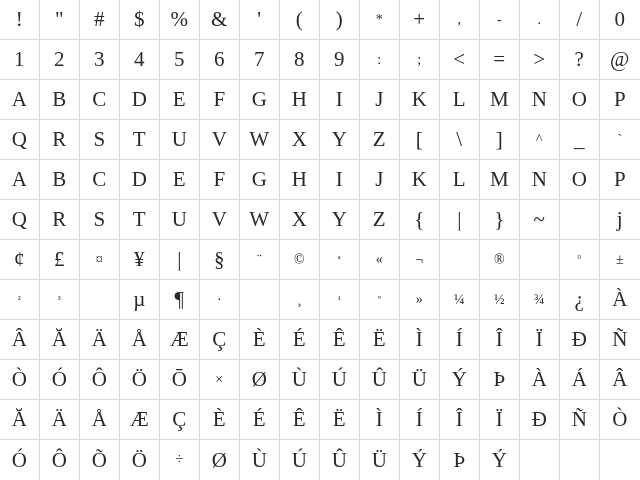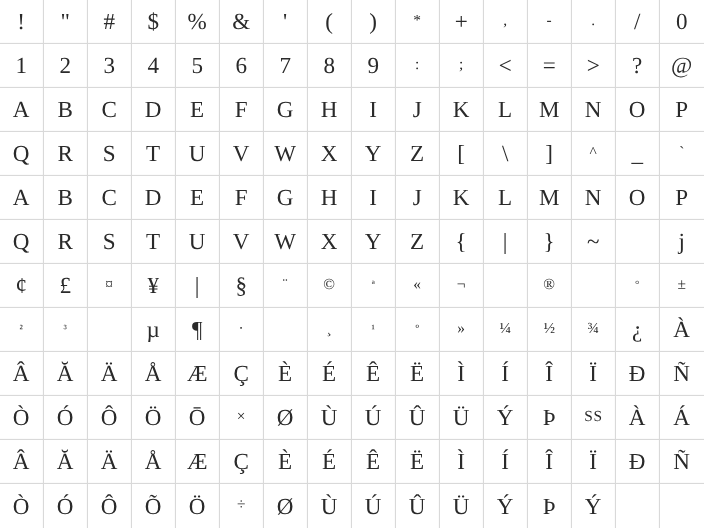--- a/index.html
+++ b/index.html
@@ -523,23 +523,20 @@
     <div class="cell" style="background: rgb(255, 255, 255);">
       <span class="glyph" style="color: rgb(42, 42, 42);">Ü</span>
     </div>
     <div class="cell" style="background: rgb(255, 255, 255);">
       <span class="glyph" style="color: rgb(42, 42, 42);">Ý</span>
     </div>
     <div class="cell" style="background: rgb(255, 255, 255);">
       <span class="glyph" style="color: rgb(42, 42, 42);">Þ</span>
     </div>
     <div class="cell" style="background: rgb(255, 255, 255);">
-      <span class="glyph small" style="color: rgb(42, 42, 42);">SS</span>
-    </div>
-    <div class="cell" style="background: rgb(255, 255, 255);">
       <span class="glyph" style="color: rgb(42, 42, 42);">À</span>
     </div>
     <div class="cell" style="background: rgb(255, 255, 255);">
       <span class="glyph" style="color: rgb(42, 42, 42);">Á</span>
     </div>
     <div class="cell" style="background: rgb(255, 255, 255);">
       <span class="glyph" style="color: rgb(42, 42, 42);">Â</span>
     </div>
     <div class="cell" style="background: rgb(255, 255, 255);">
       <span class="glyph" style="color: rgb(42, 42, 42);">Ă</span>

